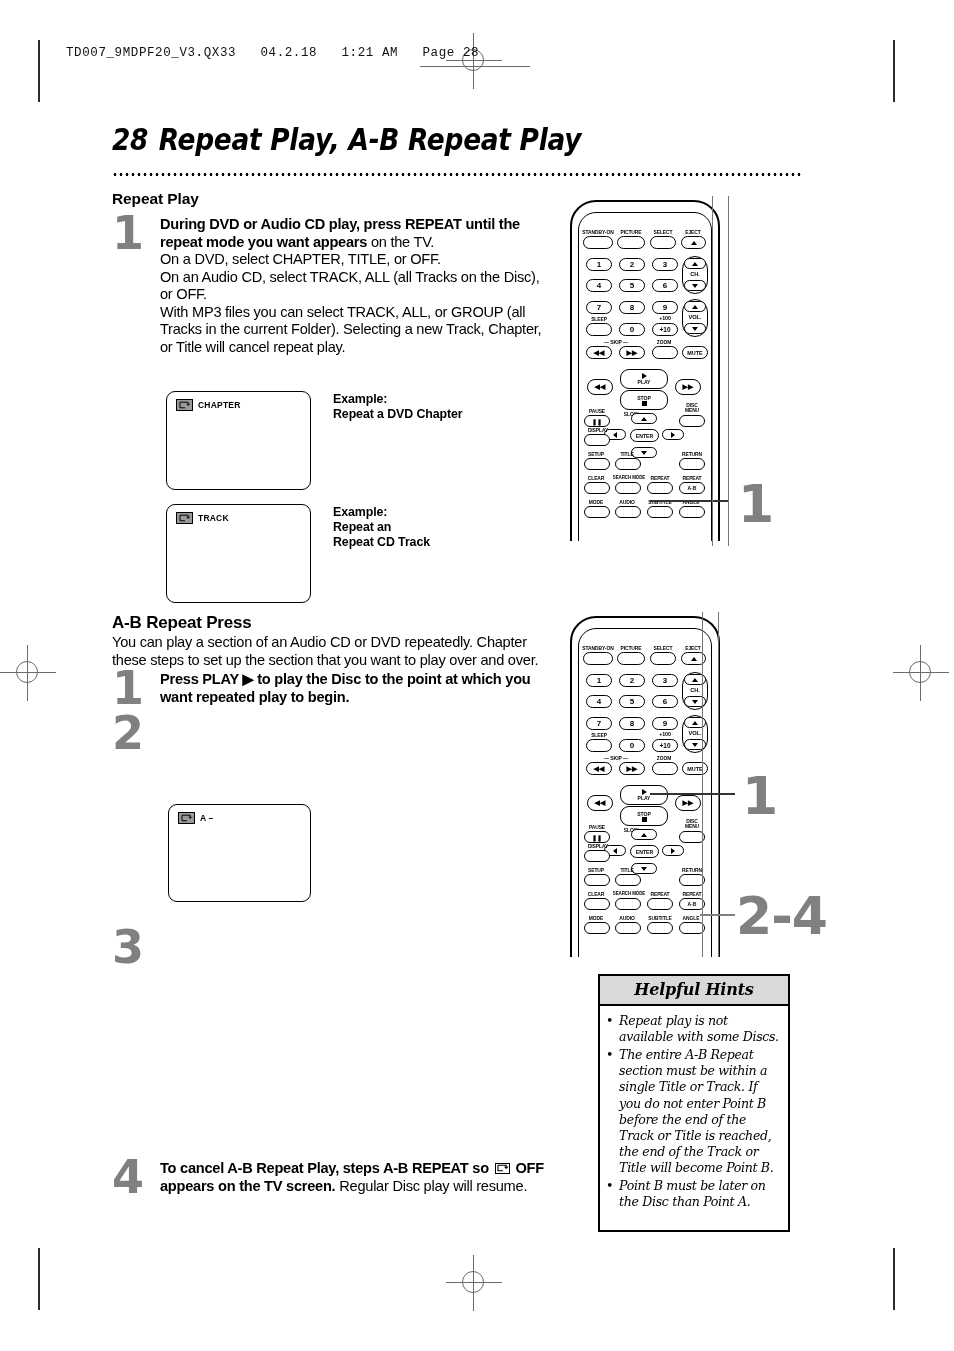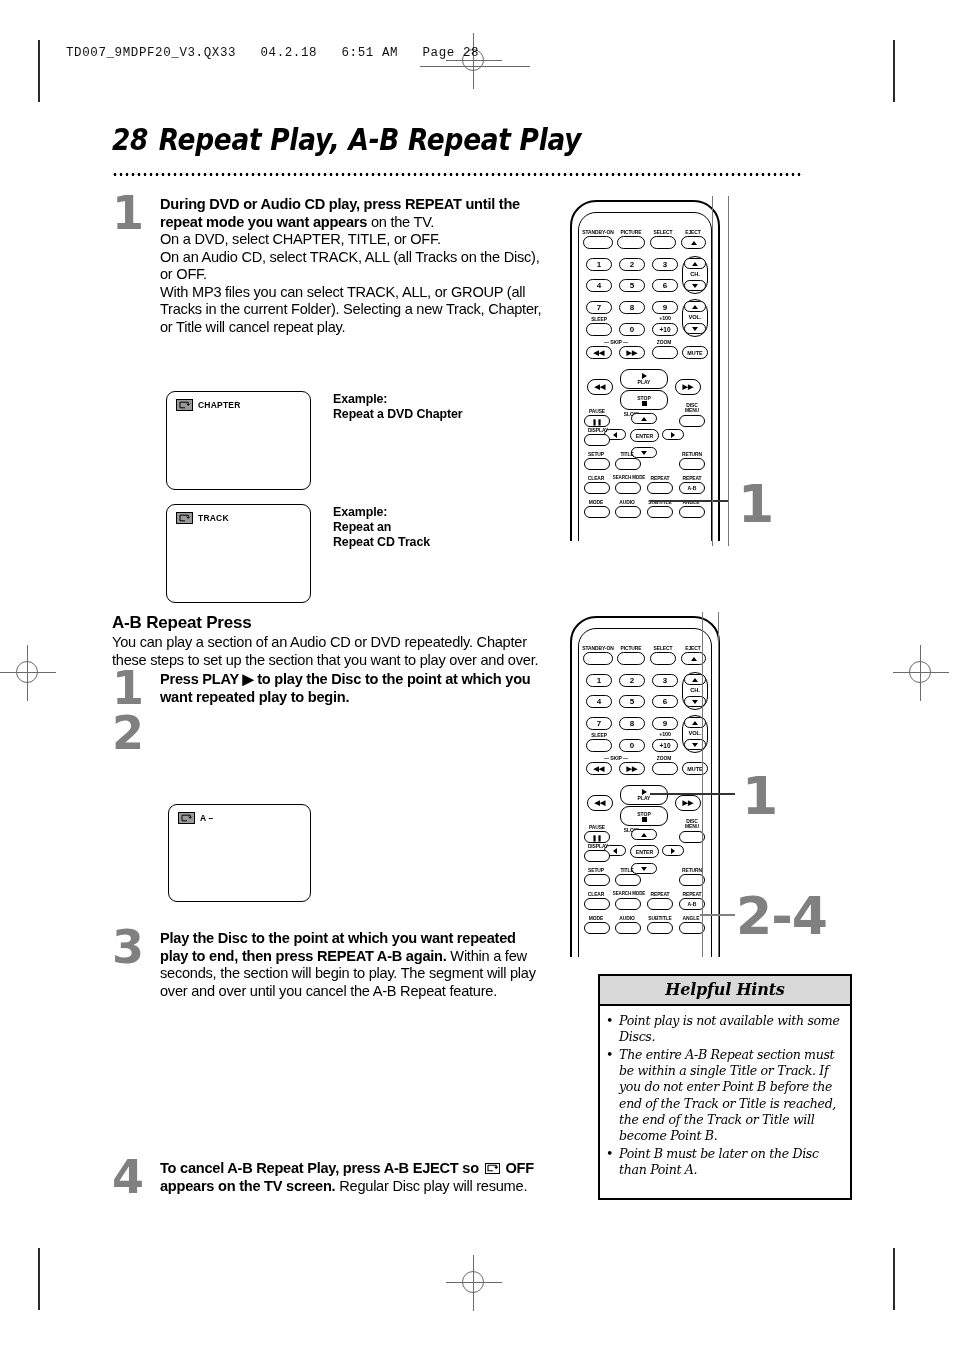--- a/index.html
+++ b/index.html
@@ -103,21 +103,21 @@
   
   .inline-ico {
     display: inline-block; width: 15px; height: 11px;
     border: 1.4px solid #000; box-sizing: border-box;
     vertical-align: -1px; position: relative; margin: 0 2px;
   }
   .inline-ico svg { position: absolute; left: 1px; top: 0px; }
 
   
   .hints {
-    position: absolute; left: 598px; top: 974px; width: 254px;
+    position: absolute; left: 598px; top: 974px; width: 192px;
     border: 2px solid #000; background: #fff; box-sizing: border-box;
   }
   .hints-hd {
     background: #d9d9d9; border-bottom: 2px solid #000;
     text-align: center; font-family: "DejaVu Serif", serif;
     font-style: italic; font-weight: bold; font-size: 16px;
     padding: 4px 0 5px 0; letter-spacing: -.2px;
   }
   .hints-body { padding: 7px 8px 18px 6px; }
   .hint {
@@ -177,29 +177,30 @@
       <div class="rh"></div>
       <div class="rc"></div>
   </div>
   <div class="regmark" style="left:446px;top:1255px;">
     <div class="rv"></div>
       <div class="rh"></div>
       <div class="rc"></div>
   </div>
   <div class="cropmark" style="left:420px;top:66px;width:110px;height:1px;background:#6a6a6a;"></div>
 
-  <div class="slug">TD007_9MDPF20_V3.QX33   04.2.18   6:51 AM   Page 28</div>
+  <div class="slug">TD007_9MDPF20_V3.QX33   04.2.18   1:21 AM   Page 28</div>
 
   <div class="title">
     <span class="titlenum">28</span><span>Repeat Play, A-B Repeat Play</span>
   </div>
   <div class="dotrule"></div>
 
   <div class="col-left">
 
+    <h2 class="sec">Repeat Play</h2>
 
     <div class="step" style="margin-top:6px;">
       <div class="stepnum">1</div>
       <div class="steptext">
         <b>During DVD or Audio CD play, press REPEAT until the repeat mode you want appears</b><span> on the TV.</span><br>
         <span>On a DVD, select CHAPTER, TITLE, or OFF.</span><br>
         <span>On an Audio CD, select TRACK,  ALL (all Tracks on the Disc), or OFF.</span><br>
         <span>With MP3 files you can select TRACK, ALL, or GROUP (all Tracks in the current Folder). Selecting a new Track, Chapter, or Title will cancel repeat play.</span>
       </div>
     </div>
@@ -269,44 +270,41 @@
             </svg>
         </span>
         <span class="osd-txt">A –</span>
       </div>
     </div>
   </div>
 
   <div style="position:absolute;left:112px;top:930px;width:432px;">
     <div class="step">
       <div class="stepnum">3</div>
-      <div class="steptext">
-        <b>Play the Disc to the point at which you want repeated play to end, then press REPEAT A-B again.</b><span>  Within a few seconds, the section will begin to play.  The segment will play over and over until you cancel the A-B Repeat feature.</span>
-      </div>
     </div>
   </div>
 
 
   <div style="position:absolute;left:112px;top:1160px;width:432px;">
     <div class="step">
       <div class="stepnum">4</div>
       <div class="steptext">
-        <b><span>To cancel A-B Repeat Play, press A-B EJECT so </span><span class="inline-ico"><svg width="12" height="8" viewBox="0 0 12 8">
+        <b><span>To cancel A-B Repeat Play, steps A-B REPEAT so </span><span class="inline-ico"><svg width="12" height="8" viewBox="0 0 12 8">
                 <path d="M1 1.2h8.2v3.1M9.2 4.3l-1.6-1.6M9.2 4.3l1.6-1.6M1 1.2v5.6h5" stroke="#000" stroke-width="1.1" fill="none"></path>
               </svg></span><span> OFF appears on the TV screen.</span></b><span> Regular Disc play will resume.</span>
       </div>
     </div>
   </div>
 
   <div class="hints">
     <div class="hints-hd">Helpful Hints</div>
     <div class="hints-body">
       <div class="hint">
         <span class="bullet">•</span>
-        <span>Point play is not available with some Discs.</span>
+        <span>Repeat play is not available with some Discs.</span>
       </div>
       <div class="hint">
         <span class="bullet">•</span>
         <span>The entire A-B Repeat section must be within a single Title or Track.  If you do not enter Point B before the end of the Track or Title is reached, the end of the Track or Title will become Point B.</span>
       </div>
       <div class="hint">
         <span class="bullet">•</span>
         <span>Point B must be later on the Disc than Point A.</span>
       </div>
     </div>

